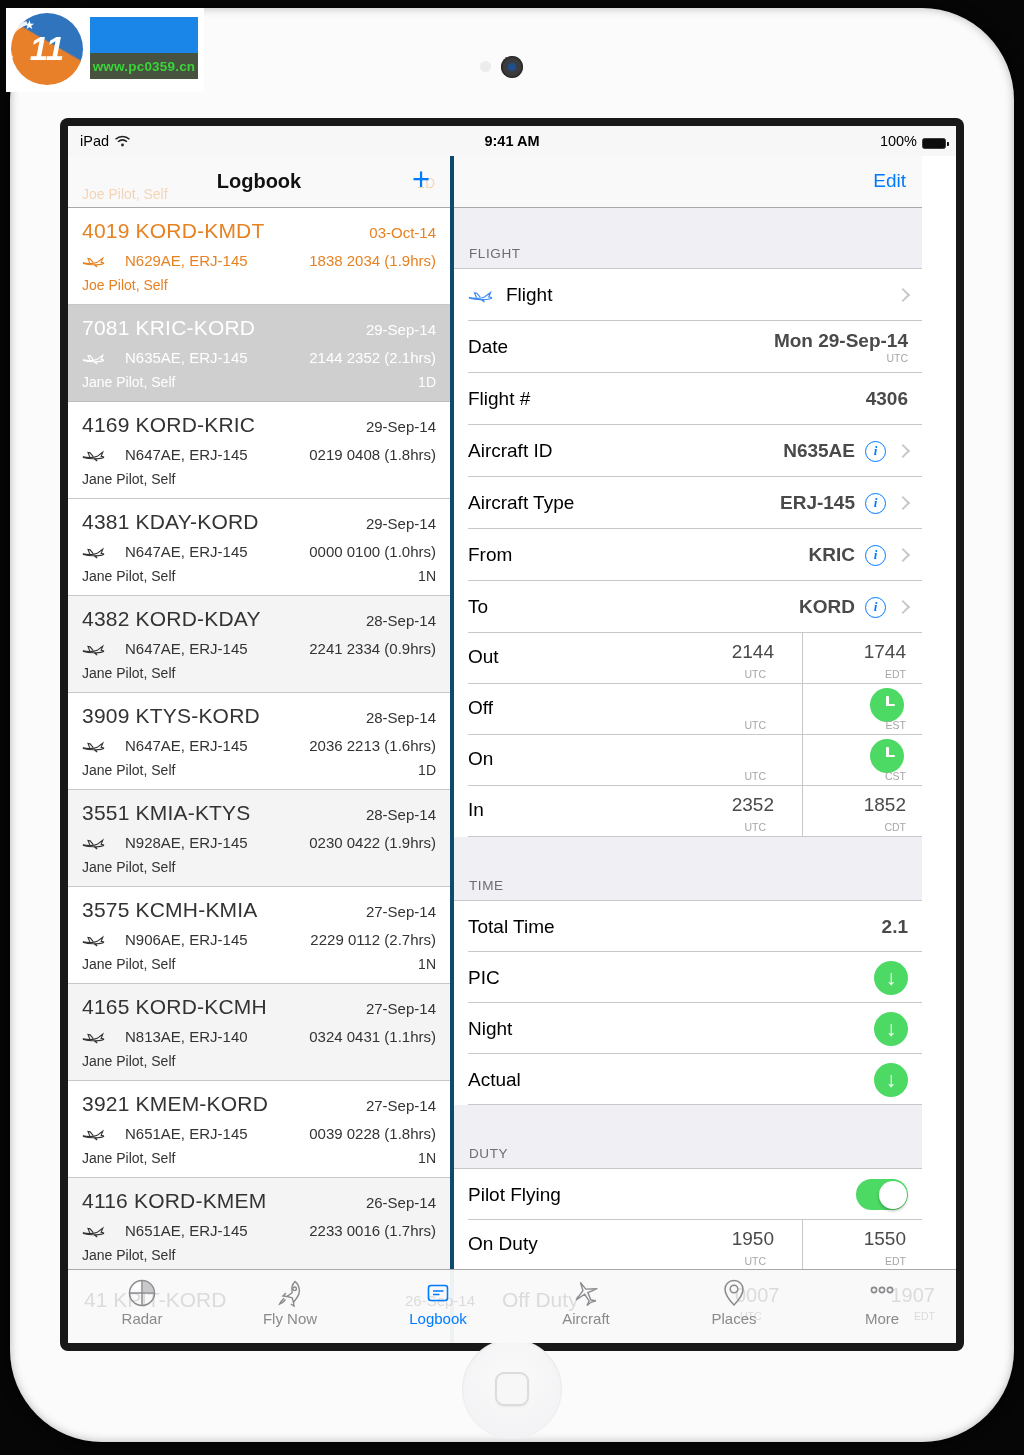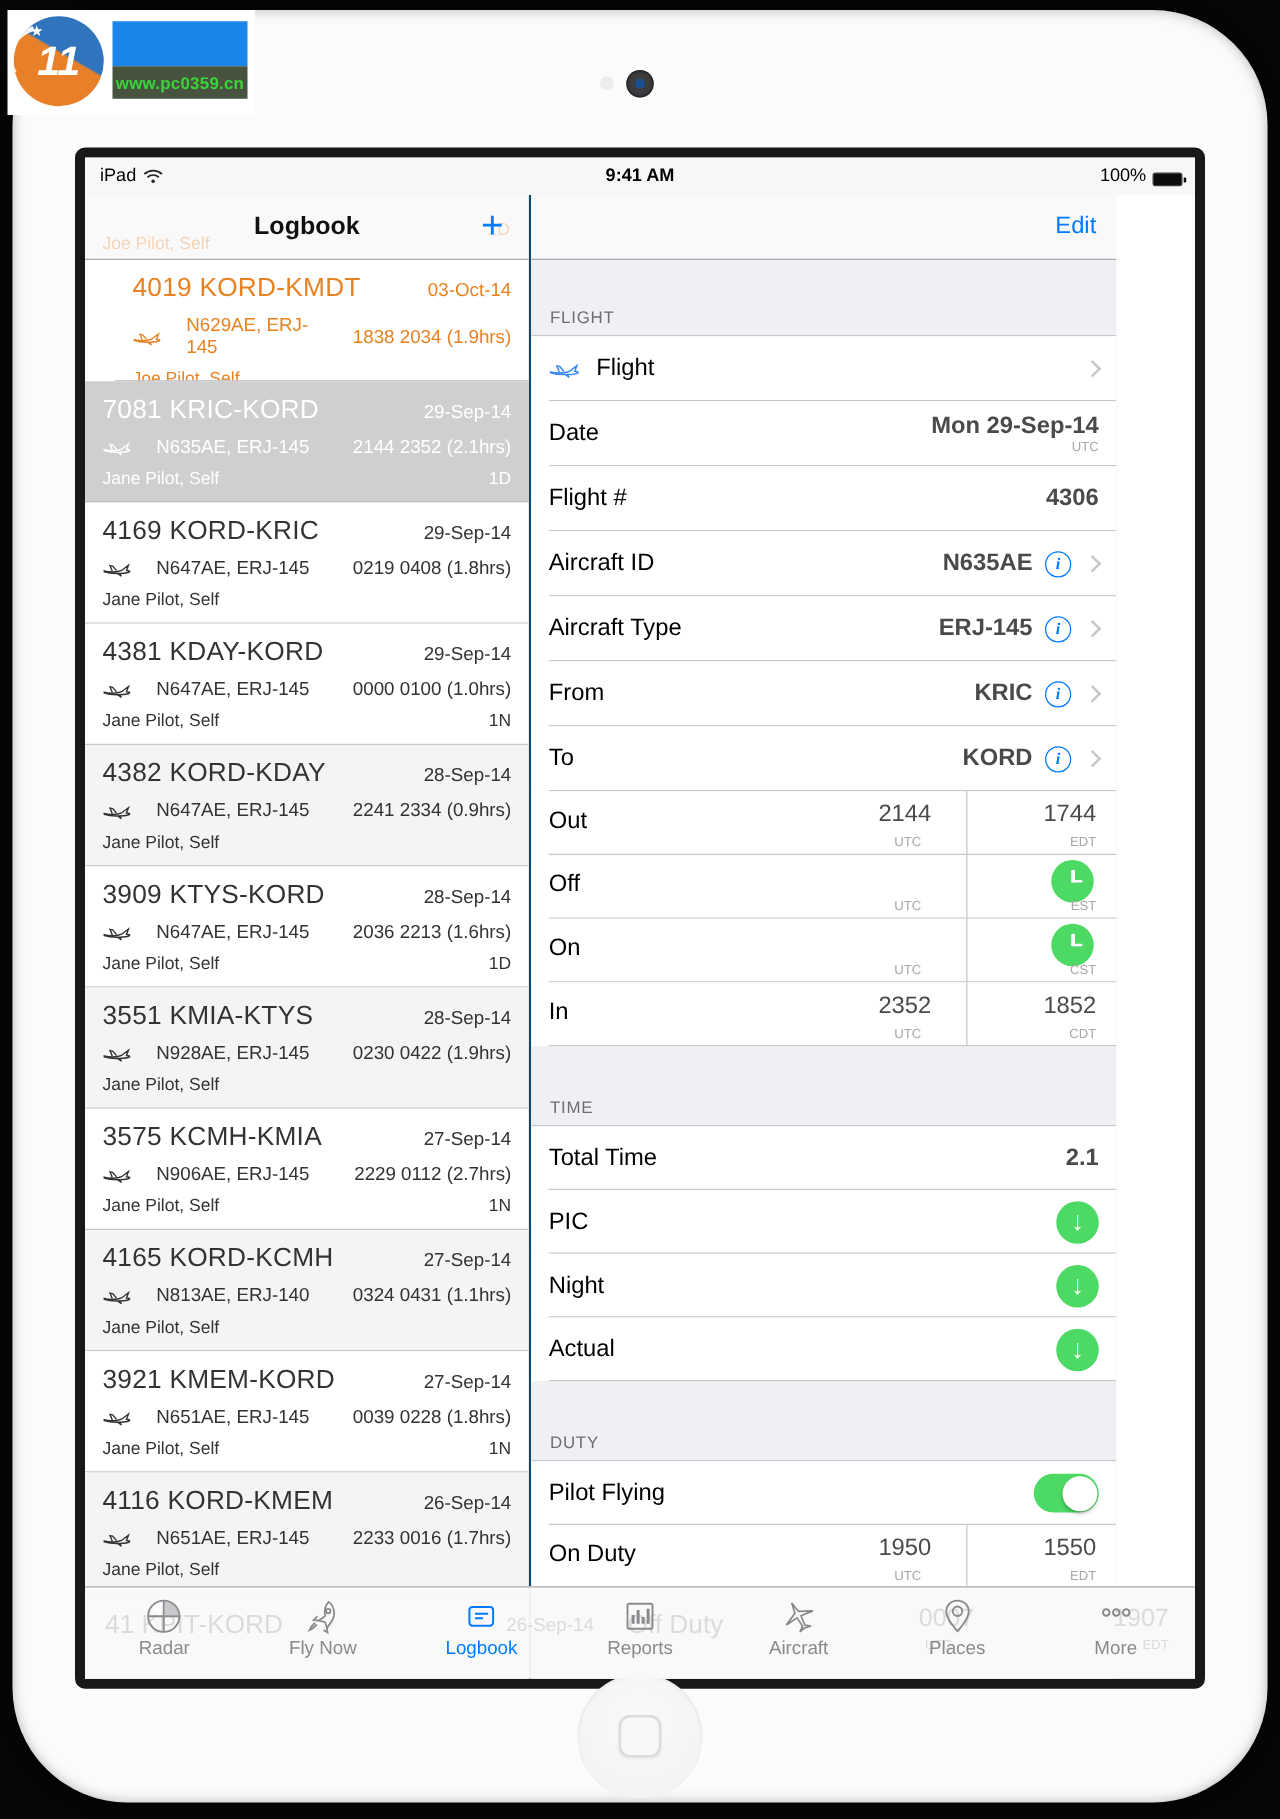--- a/index.html
+++ b/index.html
@@ -25,37 +25,37 @@
   
   .statusbar{position:relative;height:30px;background:#f7f7f7;display:flex;align-items:center;
         font-size:14.5px;color:#000;}
   .sb-left{position:absolute;left:12px;display:flex;align-items:center;gap:5px;}
   .sb-time{position:absolute;left:0;right:0;text-align:center;font-weight:bold;font-size:14.5px;}
   .sb-right{position:absolute;right:10px;display:flex;align-items:flex-end;gap:5px;}
   .battery{position:relative;width:24px;height:11px;background:#0c0c0c;border-radius:2.5px;border:1px solid #3c3c3c;}
   .battery:after{content:"";position:absolute;right:-4px;top:2.5px;width:2.5px;height:4px;background:#0c0c0c;border-radius:0 1px 1px 0;}
 
   .main{position:relative;height:1187px;display:flex;}
-  .left-panel{position:relative;width:357px;border-right:2px solid #0c4a6e;background:#fff;overflow:hidden;}
+  .left-panel{position:relative;width:386px;border-right:4px solid #0c4a6e;background:#fff;overflow:hidden;}
   .right-panel{position:relative;width:468px;background:#efeff4;overflow:hidden;}
 
   
   .navbar{position:relative;height:52px;background:rgba(249,249,249,.97);border-bottom:1px solid #a9a9ac;}
   .nav-title{position:absolute;left:0;right:0;top:14px;text-align:center;font-size:20px;font-weight:bold;color:#111;}
   .nav-plus{position:absolute;right:20px;top:6px;font-size:31px;font-weight:300;color:#007aff;cursor:pointer;}
   .nav-edit{position:absolute;right:16px;top:14px;font-size:19px;color:#007aff;cursor:pointer;}
   .gh{position:absolute;pointer-events:none;}
   .gh-pilot{left:14px;bottom:5px;font-size:14px;color:#e78223;opacity:.3;}
   .gh-1d{right:15px;bottom:16px;font-size:14px;color:#e78223;opacity:.28;}
 
   
   .entry{position:relative;height:97px;padding:11px 14px 0 14px;background:#fff;color:#333;}
   .entry:after{content:"";position:absolute;left:0;right:0;bottom:0;height:1px;background:#c8c7cc;}
   .entry.alt{background:#f4f4f5;}
-  .entry.orange{color:#e78223;margin-left:24px;}
+  .entry.orange{color:#e78223;}
   .entry.selected{background:#cfcfcf;color:#fff;}
   .entry.selected:after{background:#bdbdbd;}
   .e-l1{display:flex;justify-content:space-between;align-items:baseline;}
   .e-flight{font-size:21px;letter-spacing:.2px;}
   .e-date{font-size:15px;}
   .e-l2{display:flex;align-items:center;margin-top:9px;gap:12px;}
   .e-plane{display:inline-flex;width:24px;margin-right:7px;}
   .e-ac{font-size:15px;flex:1;}
   .e-times{font-size:15px;}
   .e-l3{display:flex;justify-content:space-between;margin-top:8px;font-size:14px;}
@@ -617,29 +617,20 @@
             <span>
                 <svg width="34" height="32" viewBox="0 0 34 32" fill="none" stroke-width="1.6">
                   <rect x="7.5" y="8.5" width="19" height="15" rx="2.5"></rect>
                   <path d="M12 14 H22.5 M12 17.5 H18.5"></path>
                 </svg>
               </span>
             <span class="tlabel">Logbook</span>
           </div>
           <div class="tab">
             <span>
-                <svg width="34" height="32" viewBox="0 0 34 32" fill="none" stroke-width="1.5">
-                  <rect x="7" y="6" width="20" height="20" rx="1.5"></rect>
-                  <path d="M11.5 22 V15 M15.5 22 V11 M19.5 22 V16.5 M23.5 22 V10" stroke-width="2.4"></path>
-                </svg>
-              </span>
-            <span class="tlabel">Reports</span>
-          </div>
-          <div class="tab">
-            <span>
                 <svg width="34" height="32" viewBox="0 0 34 32" fill="none" stroke-width="1.4">
                   <g transform="rotate(-28 17 16)">
                     <path d="M17 4 L18.6 12.5 L29 17.5 L18.8 16.5 L18 24.5 L22 27.5 L17 26.5 L12 27.5 L16 24.5 L15.2 16.5 L5 17.5 L15.4 12.5 Z"></path>
                   </g>
                 </svg>
               </span>
             <span class="tlabel">Aircraft</span>
           </div>
           <div class="tab">
             <span>

